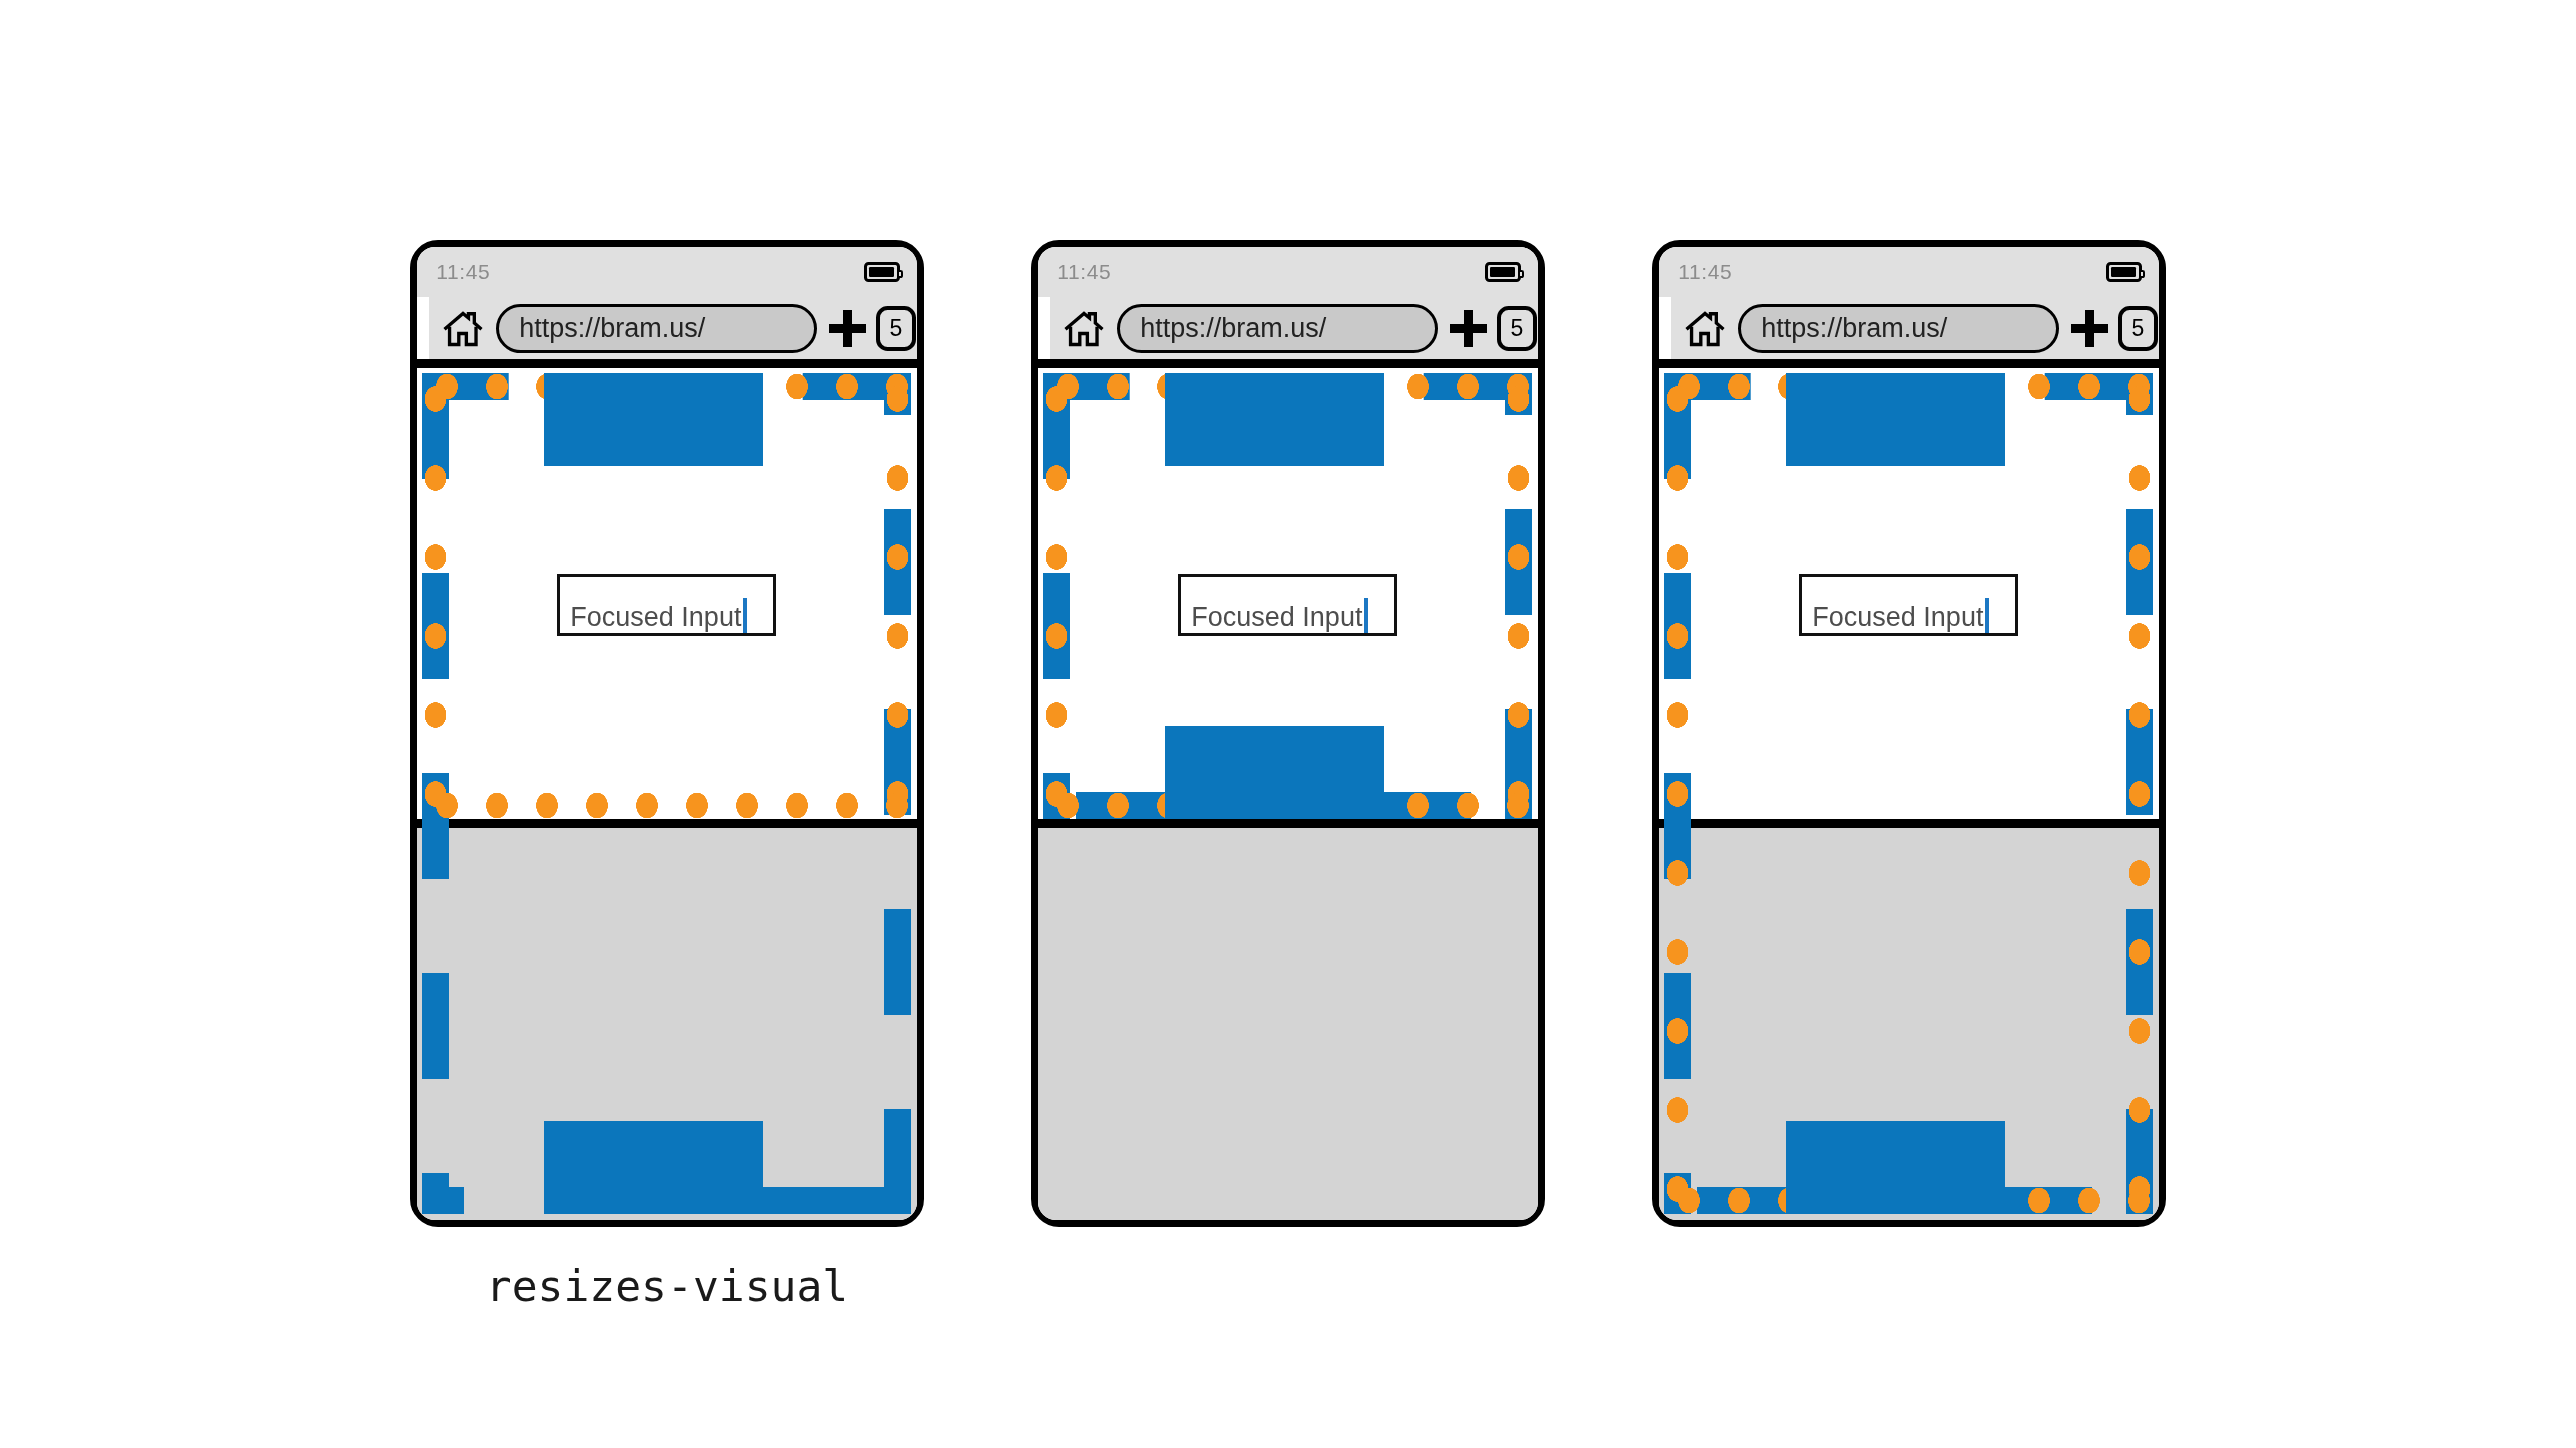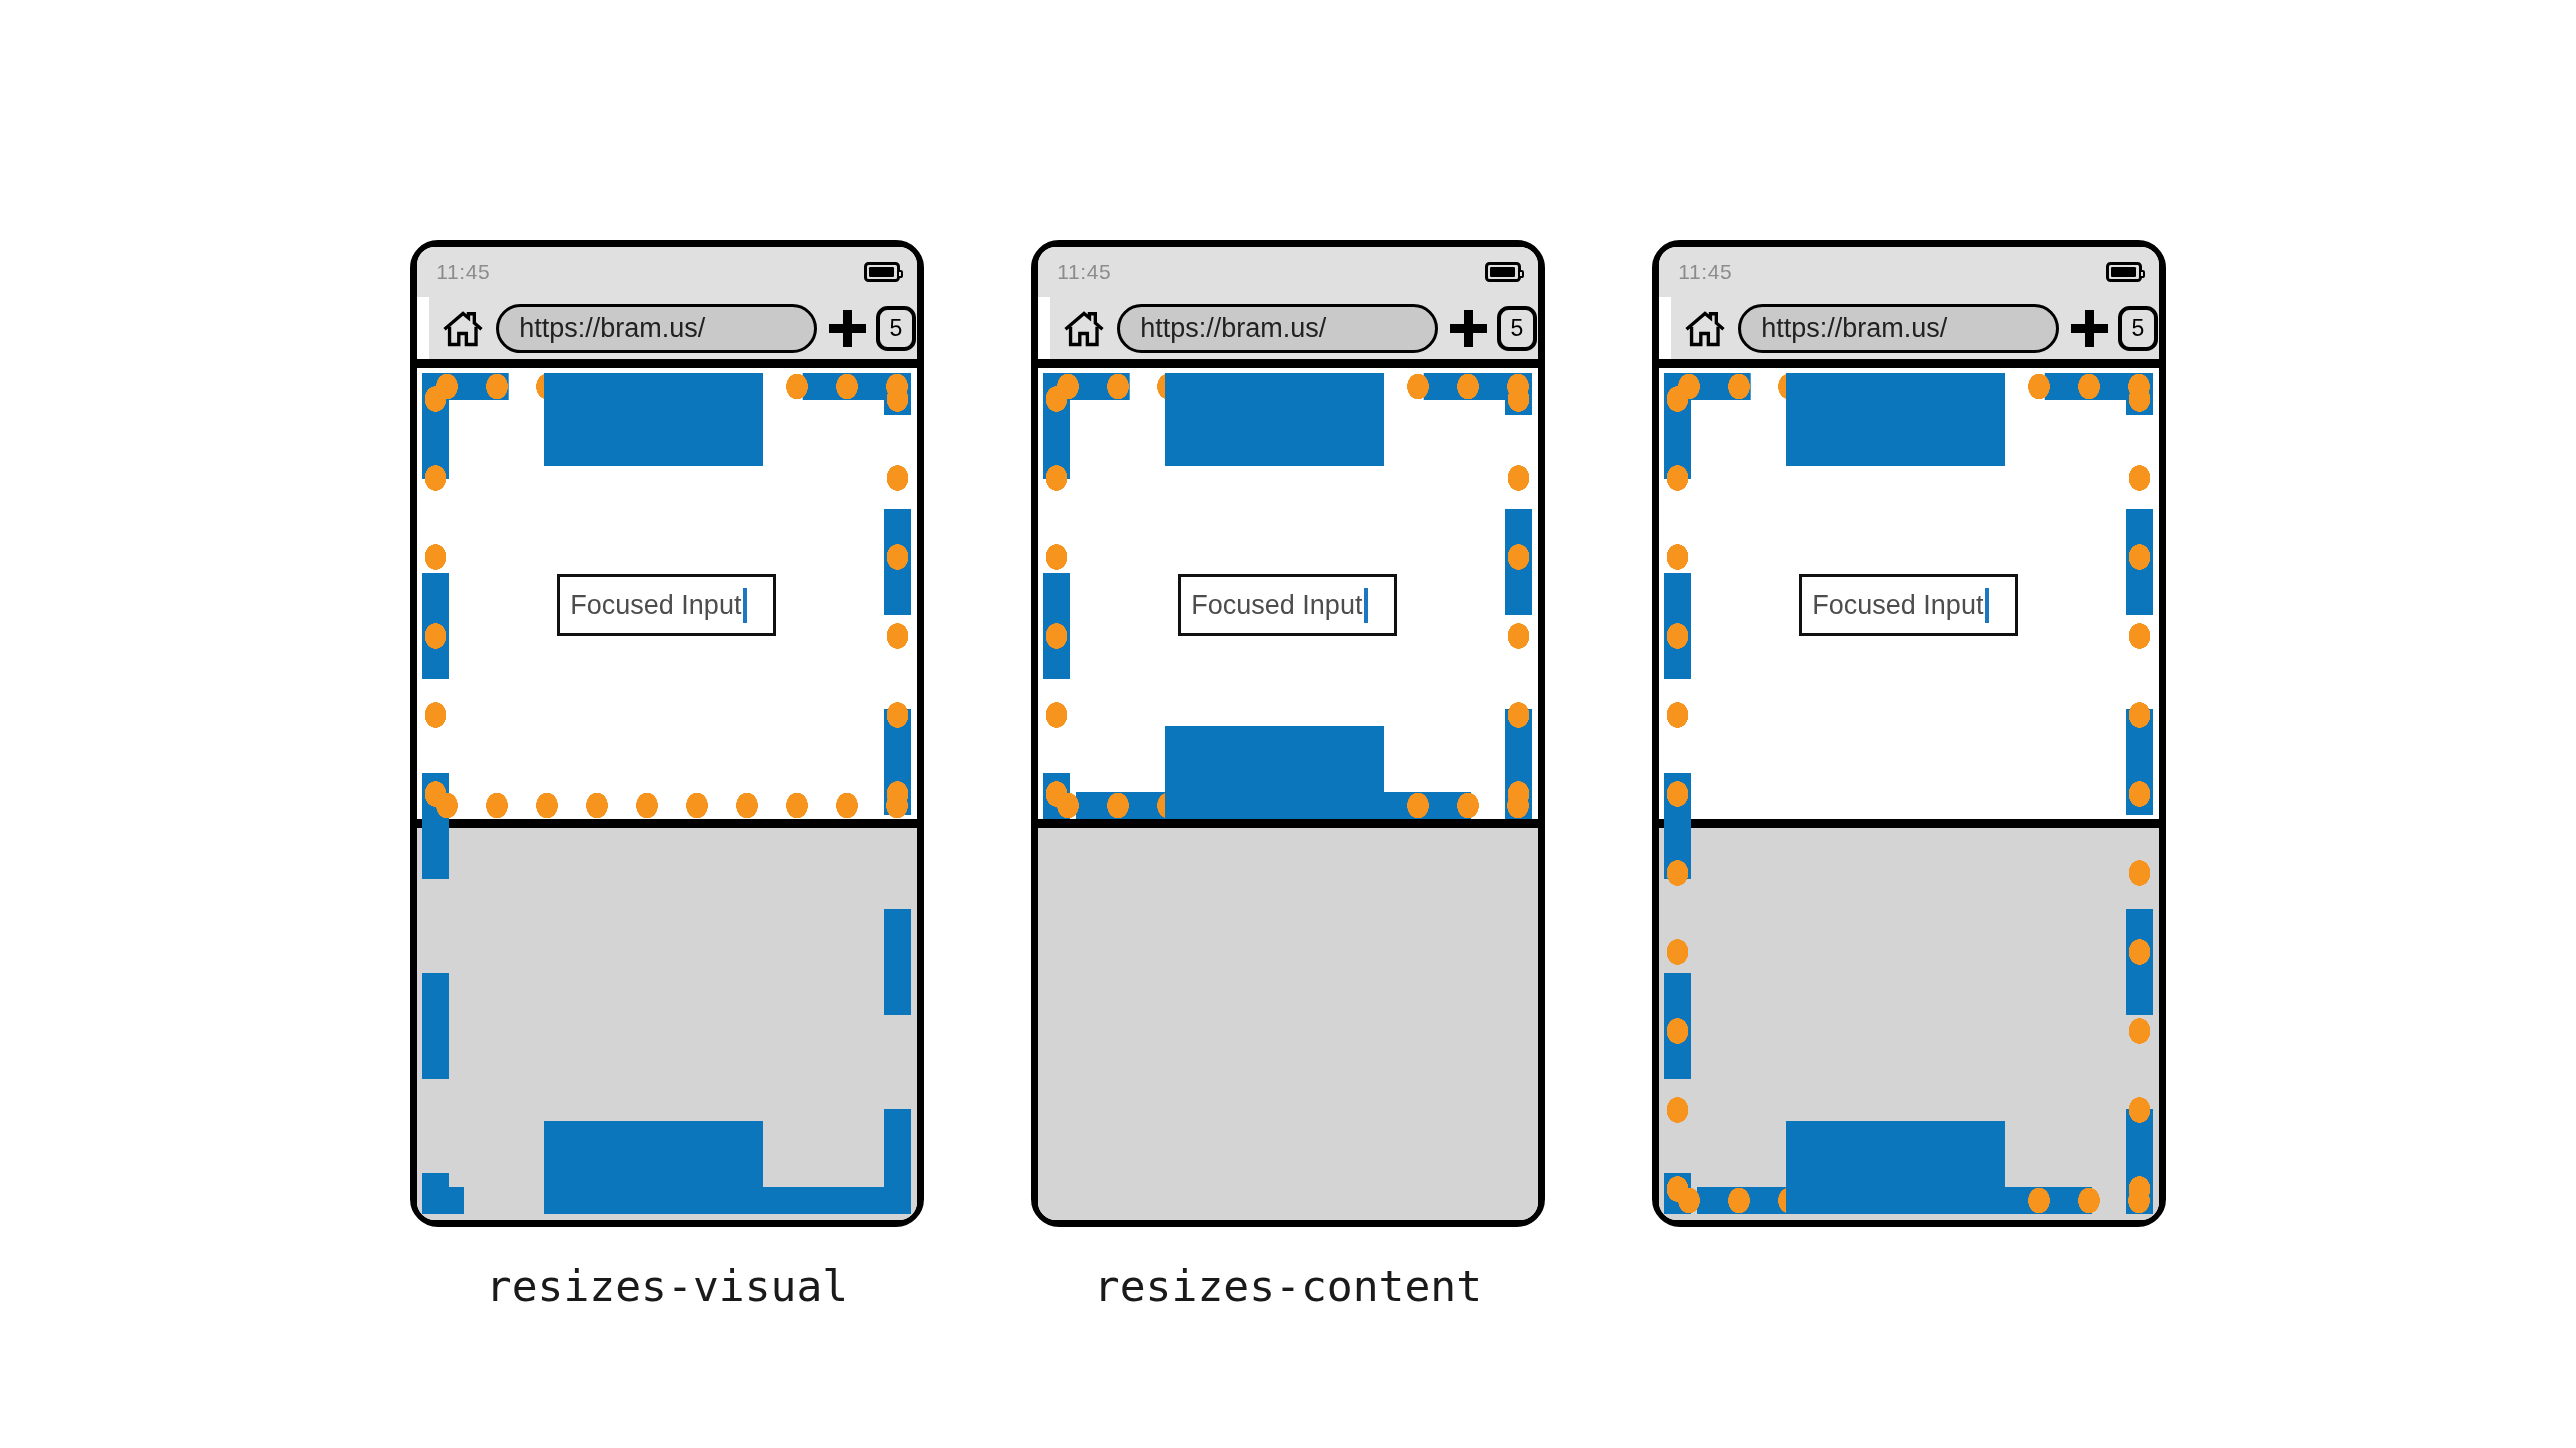--- a/index.html
+++ b/index.html
@@ -76,21 +76,21 @@
   .o-left, .o-right { top:0; bottom:0; width:27px;
     background-image:radial-gradient(ellipse 11px 13px at 13.5px 39px,#f7941e 97%,rgba(0,0,0,0) 100%);
     background-size:27px 79px; background-repeat:repeat-y; background-position:0 -13px; }
   .o-left { left:0; } .o-right { right:0; }
 
   .page-header, .page-footer { position:absolute; left:122px; width:219px; height:93px; background:#0b76bc; }
   .page-header { top:0; } .page-footer { bottom:0; }
 
   
   .inputbox { position:absolute; left:140px; top:327px; width:219px; height:62px; z-index:6;
-    background:#fff; border:3.2px solid #111; display:flex; align-items:center; padding-left:10.3px; }
+    background:#fff; border:3.2px solid #111; display:flex; align-items:flex-end; padding-left:10.3px; }
   .inputtext { font-size:27px; color:#4d4d4d; white-space:nowrap; }
   .caret { width:3.2px; height:35px; background:#1c77c3; margin-left:1.9px; }
 
   
   .phone-label { margin-top:34px; font-family:"DejaVu Sans Mono", monospace;
     font-size:43px; color:#1a1a1a; letter-spacing:0px; }
 
   
   .home svg { display:block; width:100%; height:100%; }
 </style>
@@ -202,21 +202,20 @@
             <div class="page-header"></div>
             <div class="page-footer"></div>
           </div>
 
           <div class="inputbox">
             <span class="inputtext">Focused Input</span>
             <span class="caret"></span>
           </div>
         </div>
       </div>
-      <div class="phone-label">resizes-content</div>
     </div>
 
     <div class="phone-col">
       <div class="phone mode-oc">
         <div class="screen">
           <div class="statusbar">
             <span class="time">11:45</span>
             <span class="battery">
                 <span class="fill"></span>
                 <span class="nub"></span>

